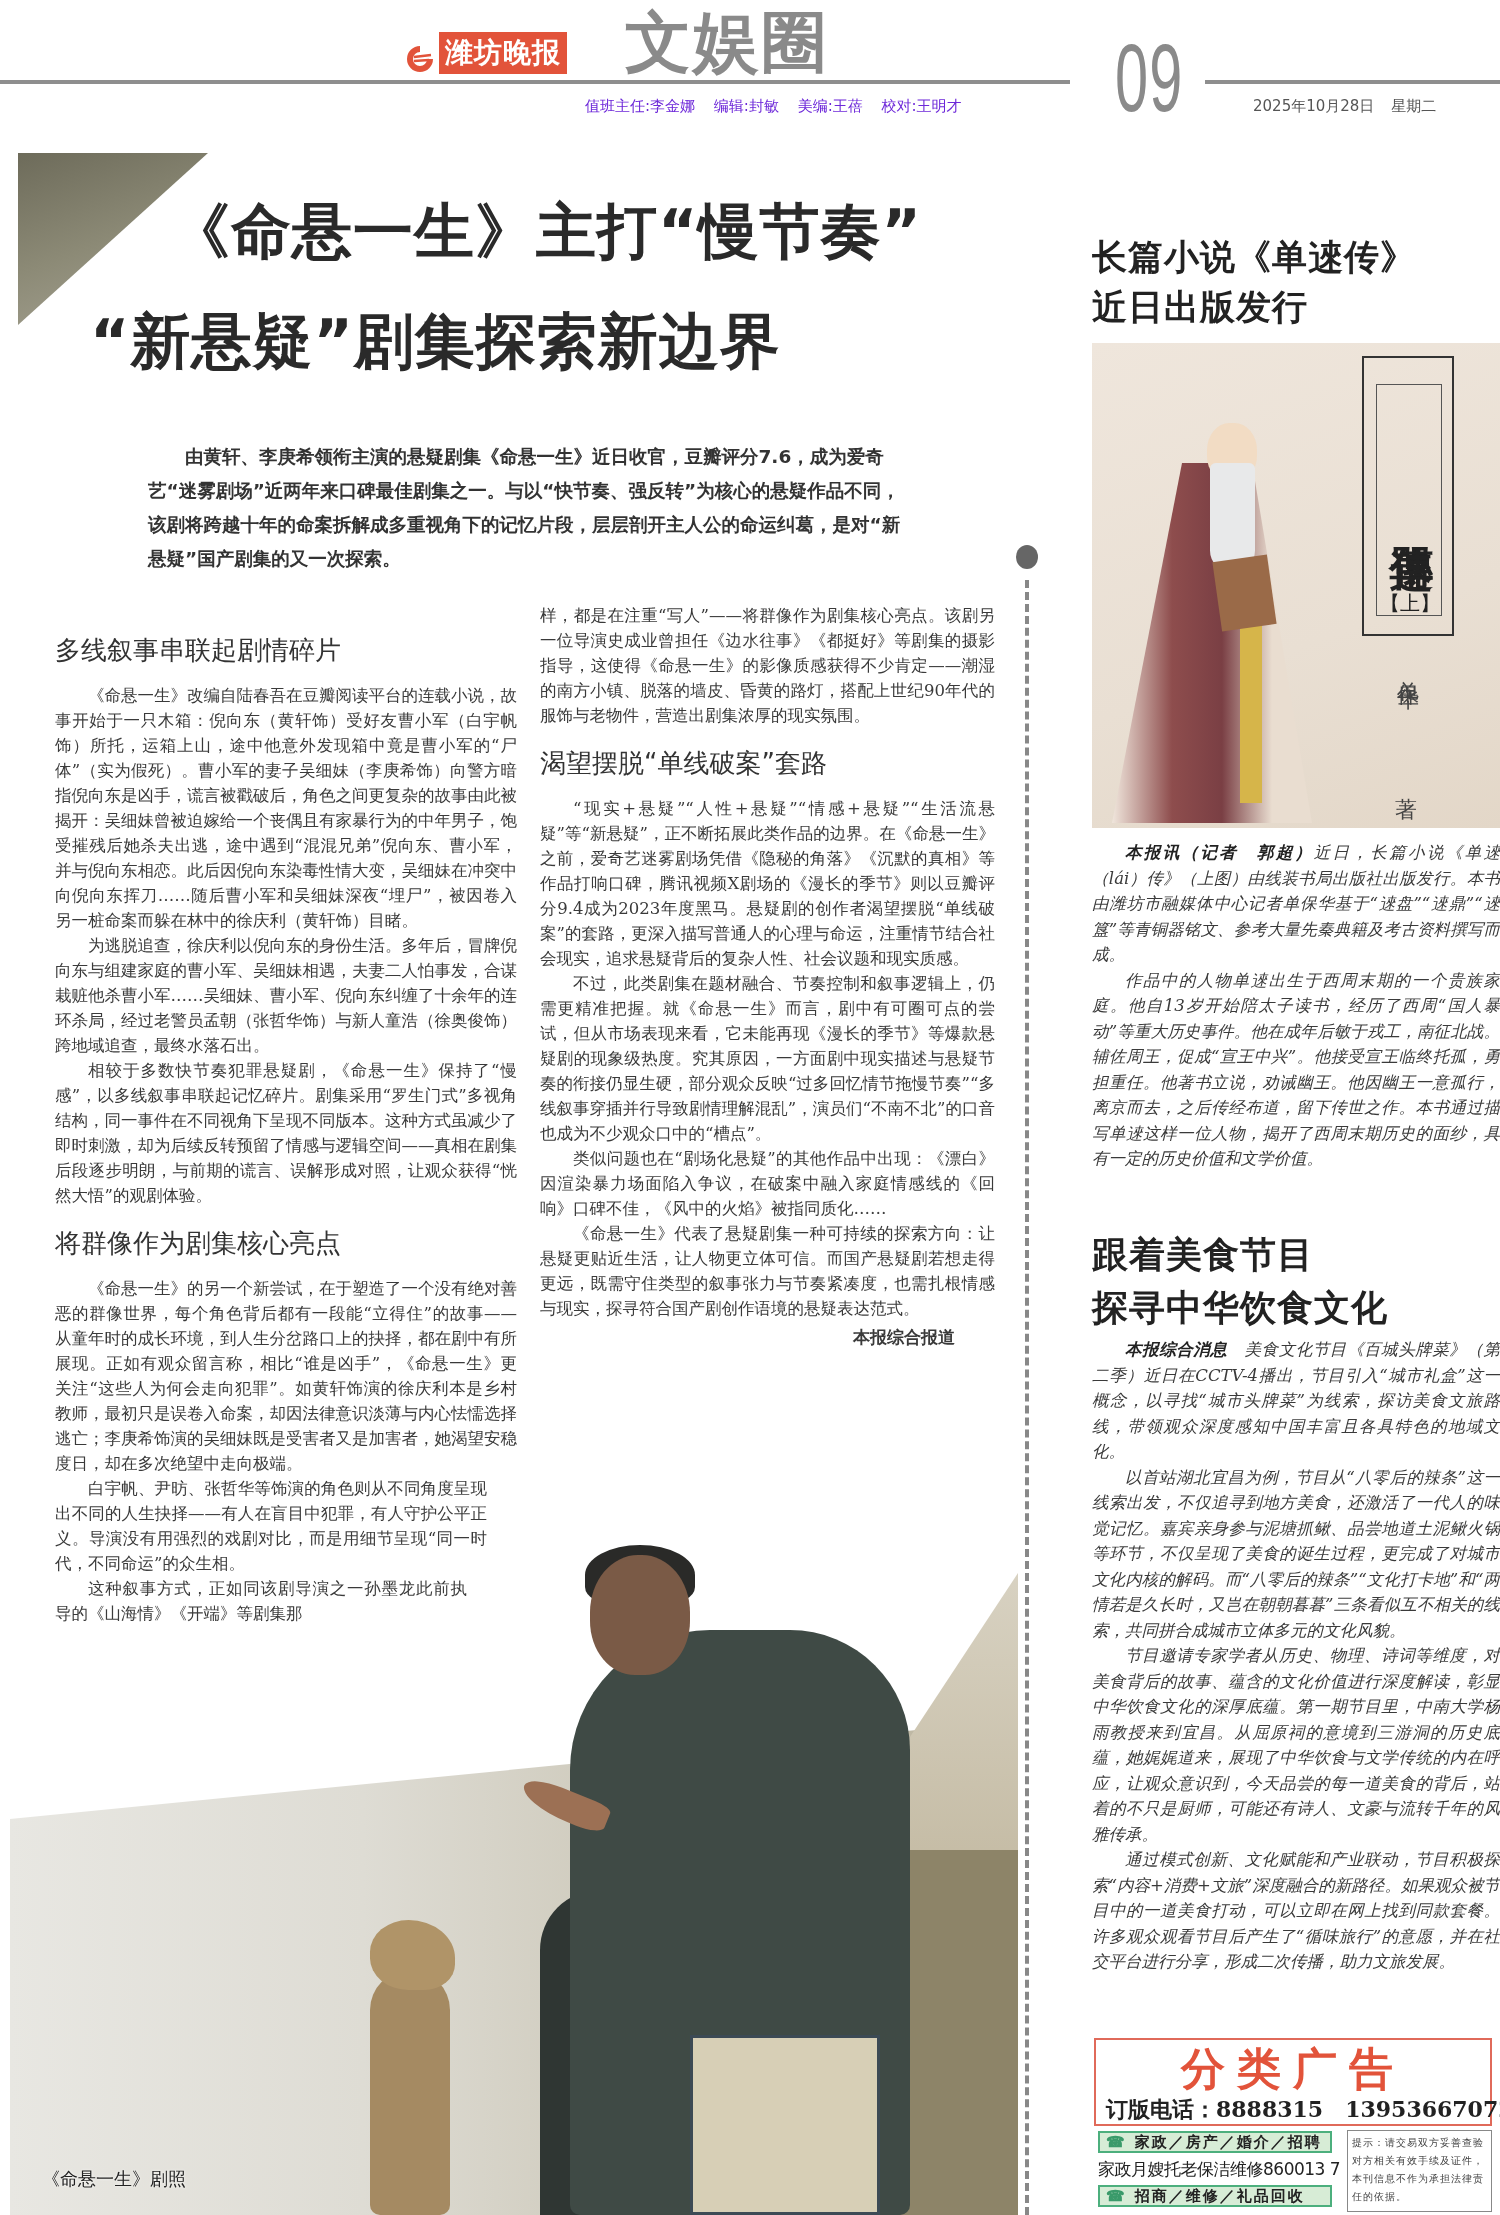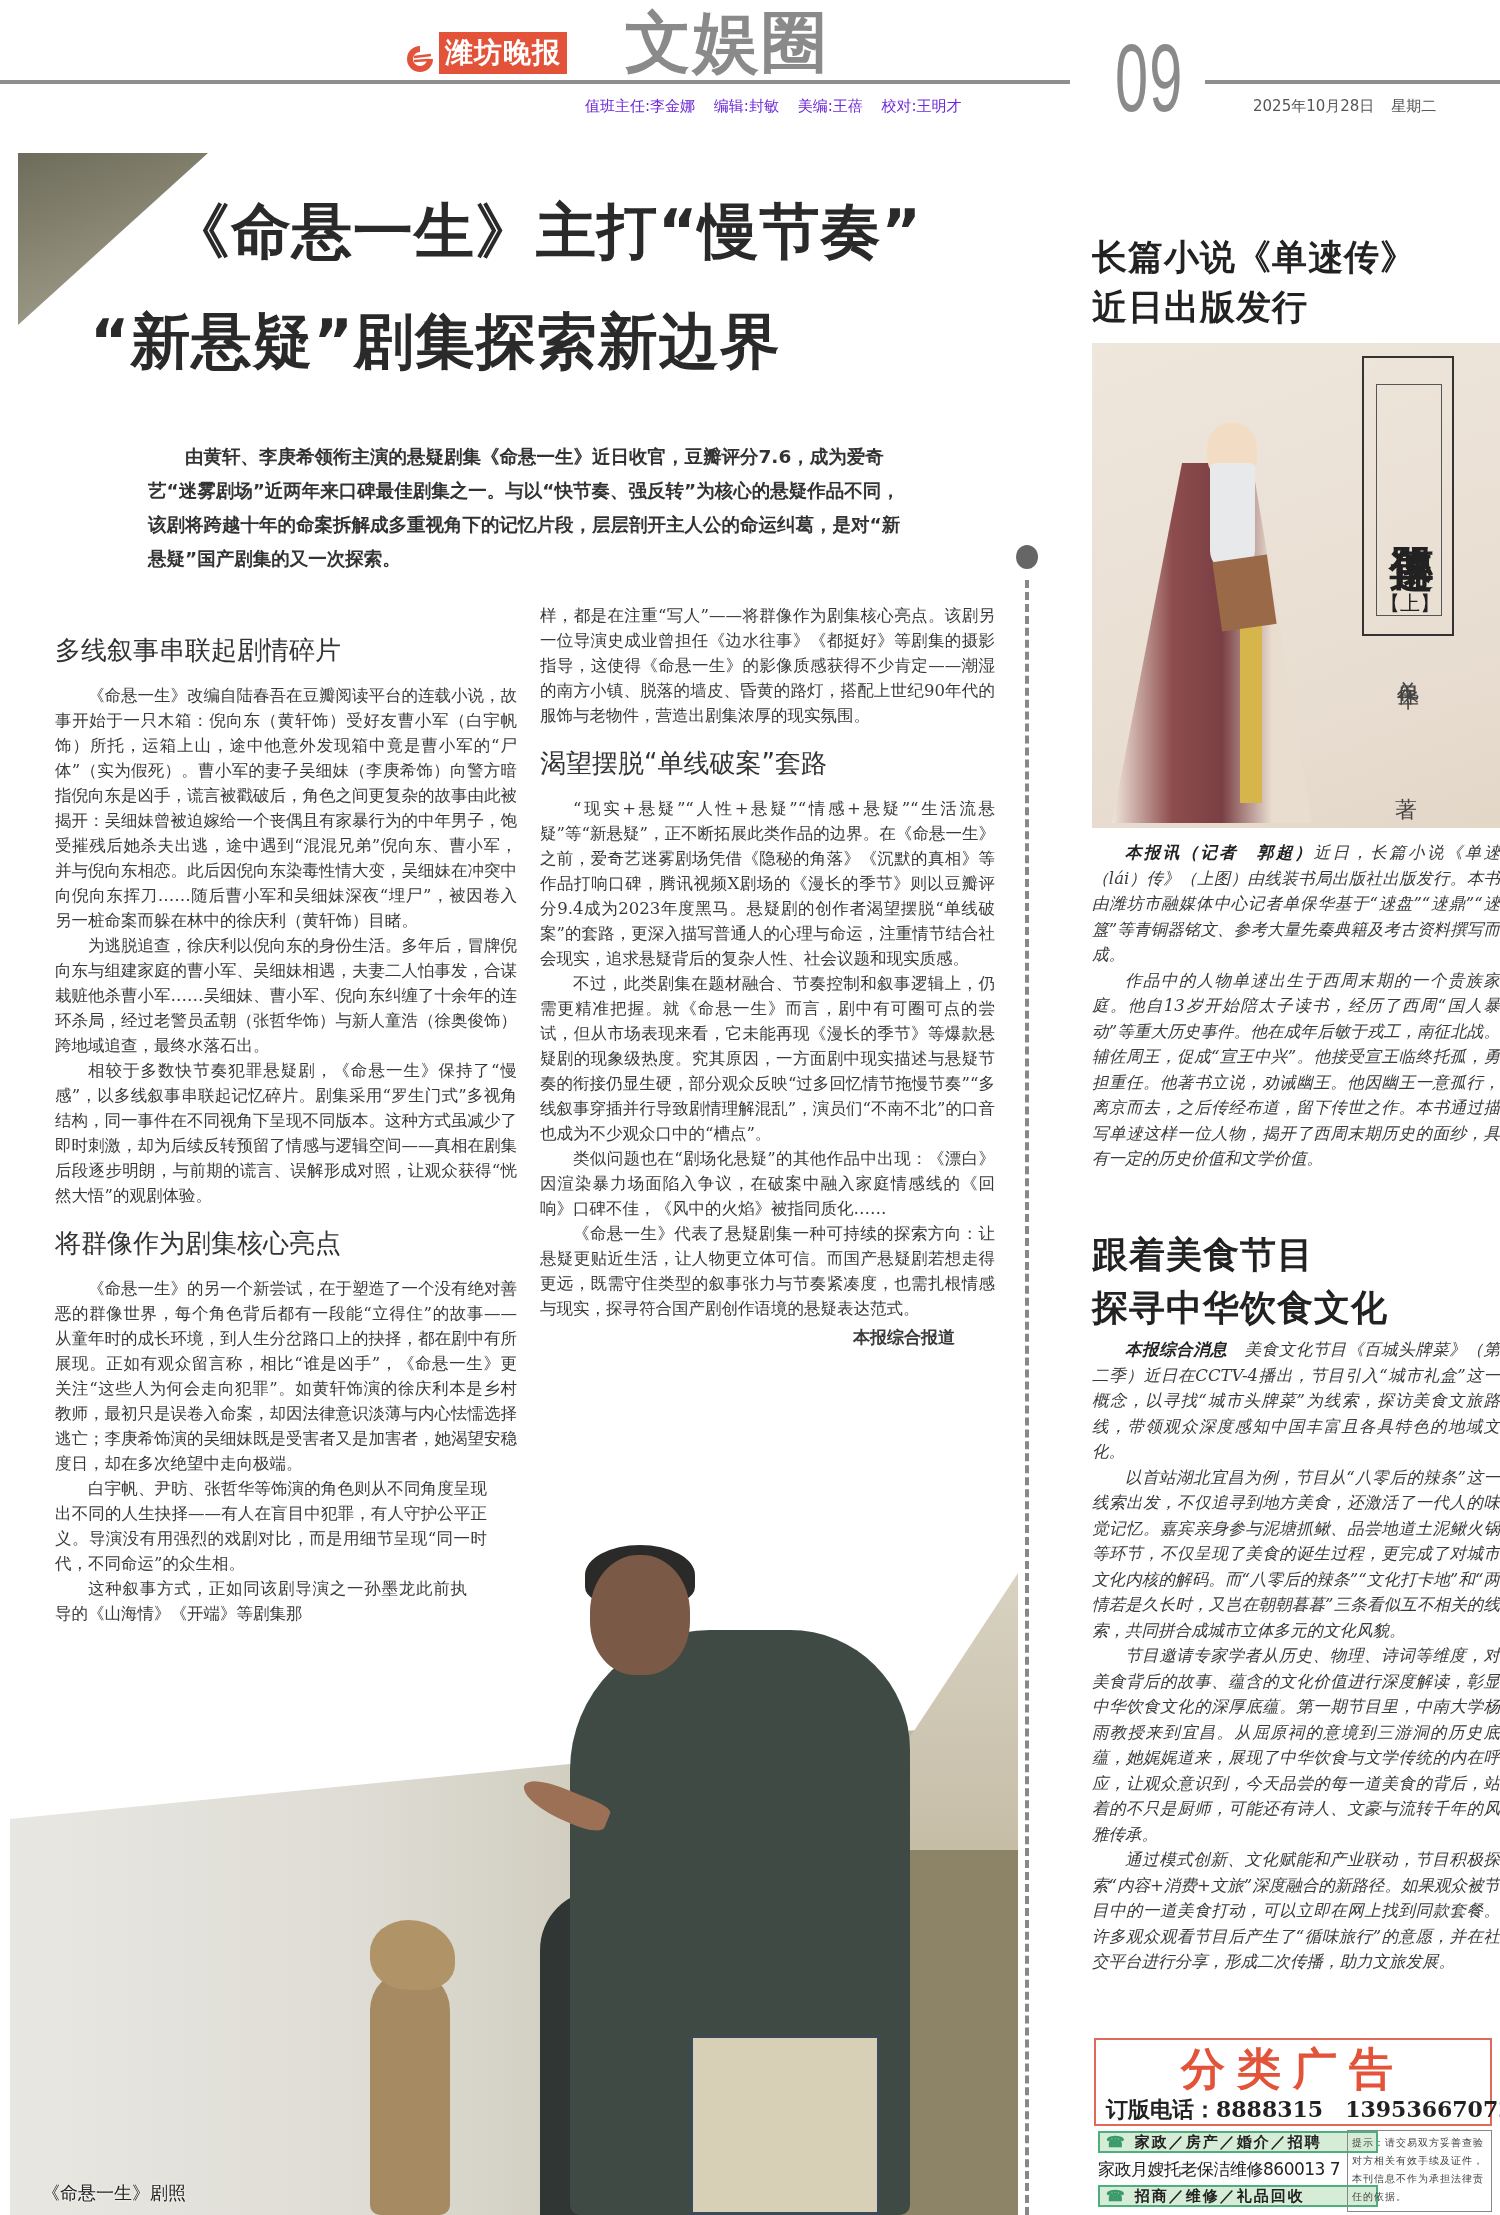--- a/index.html
+++ b/index.html
@@ -46,21 +46,21 @@
   .photo .wall { position: absolute; left: 840px; top: 80px; width: 170px; height: 645px; background: linear-gradient(180deg, #d8d2c2 0%, #bfb59c 60%, #a89d82 100%); clip-path: polygon(100% 0, 100% 100%, 0 100%, 0 40%); }
   .photo .man-body { position: absolute; left: 560px; top: 140px; width: 340px; height: 585px; background: #3f4a45; border-radius: 140px 120px 10px 10px; }
   .photo .man-head { position: absolute; left: 580px; top: 65px; width: 100px; height: 120px; background: #7a5a46; border-radius: 48% 48% 45% 45%; }
   .photo .man-hair { position: absolute; left: 575px; top: 55px; width: 110px; height: 60px; background: #2a2a28; border-radius: 50% 50% 30% 30%; }
   .photo .man-hand { position: absolute; left: 510px; top: 300px; width: 90px; height: 30px; background: #9c7054; border-radius: 40% 20% 30% 60%; transform: rotate(22deg); }
   .photo .man-legs { position: absolute; left: 530px; top: 400px; width: 200px; height: 325px; background: #2f3633; border-radius: 60px 20px 0 0; }
   .photo .box { position: absolute; left: 680px; top: 545px; width: 190px; height: 180px; background: #d7cfb6; border: 3px solid #3c4a55; }
   .photo .dog { position: absolute; left: 360px; top: 480px; width: 80px; height: 245px; background: #a58a62; border-radius: 40px 40px 10px 10px; }
   .photo .dog-head { position: absolute; left: 360px; top: 430px; width: 85px; height: 70px; background: #b09468; border-radius: 50% 60% 40% 50%; }
   .photo .sacks { position: absolute; left: 870px; top: 360px; width: 138px; height: 365px; background: #8d8468; border-radius: 30px 0 0 0; }
-  .photo .caption { position: absolute; left: 32px; top: 691px; font-size: 18px; color: #222; text-shadow: 0 0 3px #fff; font-family: "DejaVu Sans", sans-serif; }
+  .photo .caption { position: absolute; left: 32px; top: 677px; font-size: 18px; color: #222; text-shadow: 0 0 3px #fff; font-family: "DejaVu Sans", sans-serif; }
 
   
   .r-headline { position: absolute; left: 1092px; font-weight: bold; color: #222; font-family: "DejaVu Serif", "Liberation Serif", serif; font-size: 35px; line-height: 48px; white-space: nowrap; letter-spacing: 1px; }
   .r-headline.h1a { top: 233px; }
   .r-headline.h1b { top: 283px; }
   .book-cover { position: absolute; left: 1092px; top: 343px; width: 408px; height: 485px; background: linear-gradient(160deg, #efe6dc 0%, #e9dfd3 60%, #e3d7c8 100%); overflow: hidden; }
   .sage-robe { position: absolute; left: 20px; top: 120px; width: 200px; height: 360px; background: linear-gradient(90deg, #f0e6dc 0%, #8e4d4d 30%, #7a3f44 55%, #e9ddd0 80%); clip-path: polygon(35% 0, 70% 0, 100% 100%, 0 100%); }
   .sage-head { position: absolute; left: 115px; top: 80px; width: 50px; height: 60px; background: #f2dcc4; border-radius: 45%; }
   .sage-beard { position: absolute; left: 118px; top: 120px; width: 45px; height: 110px; background: #e8e9ea; border-radius: 10px 10px 40px 40px; }
   .sage-book { position: absolute; left: 125px; top: 215px; width: 55px; height: 70px; background: #9a6a48; transform: rotate(-8deg); }
@@ -78,21 +78,21 @@
   .rcol-1 { top: 840px; }
   .r-headline.h2a { top: 1230px; font-size: 36px; }
   .r-headline.h2b { top: 1283px; font-size: 36px; }
   .rcol-2 { top: 1337px; }
 
   
   .ad-box { position: absolute; left: 1094px; top: 2038px; width: 398px; height: 88px; border: 2px solid #e06a5a; }
   .ad-title { position: absolute; left: 0; top: 4px; width: 394px; text-align: center; font-size: 44px; line-height: 50px; color: #e2533a; font-weight: bold; font-family: "DejaVu Serif", "Liberation Serif", serif; letter-spacing: 12px; }
   .ad-phone { position: absolute; left: 10px; top: 56px; width: 380px; font-size: 22px; line-height: 26px; font-weight: bold; color: #222; font-family: "DejaVu Serif", "Liberation Serif", serif; white-space: nowrap; }
   .ad-phone .num2 { margin-left: 22px; }
-  .cat-bar { position: absolute; left: 1098px; width: 280px; height: 22px; background: #d7ecd6; border: 2px solid #4caf7d; font-size: 15px; line-height: 18px; color: #222; font-family: "DejaVu Serif", serif; padding-left: 6px; white-space: nowrap; font-weight: bold; letter-spacing: 2px; }
+  .cat-bar { position: absolute; left: 1098px; width: 234px; height: 22px; background: #d7ecd6; border: 2px solid #4caf7d; font-size: 15px; line-height: 18px; color: #222; font-family: "DejaVu Serif", serif; padding-left: 6px; white-space: nowrap; font-weight: bold; letter-spacing: 2px; }
   .cat-bar .ph { color: #3a9a6a; margin-right: 8px; }
   .cat-bar.c1 { top: 2131px; }
   .cat-bar.c2 { top: 2185px; }
   .listing { position: absolute; left: 1098px; top: 2157px; font-size: 17px; line-height: 24px; color: #222; white-space: nowrap; letter-spacing: -0.5px; }
   .notice { position: absolute; left: 1347px; top: 2130px; width: 145px; height: 82px; border: 1px solid #888; font-size: 10px; line-height: 18px; color: #444; padding: 3px 4px; font-family: "DejaVu Serif", serif; letter-spacing: 1px; }
 </style>
 </head>
 <body>
 
 <header class="masthead">

